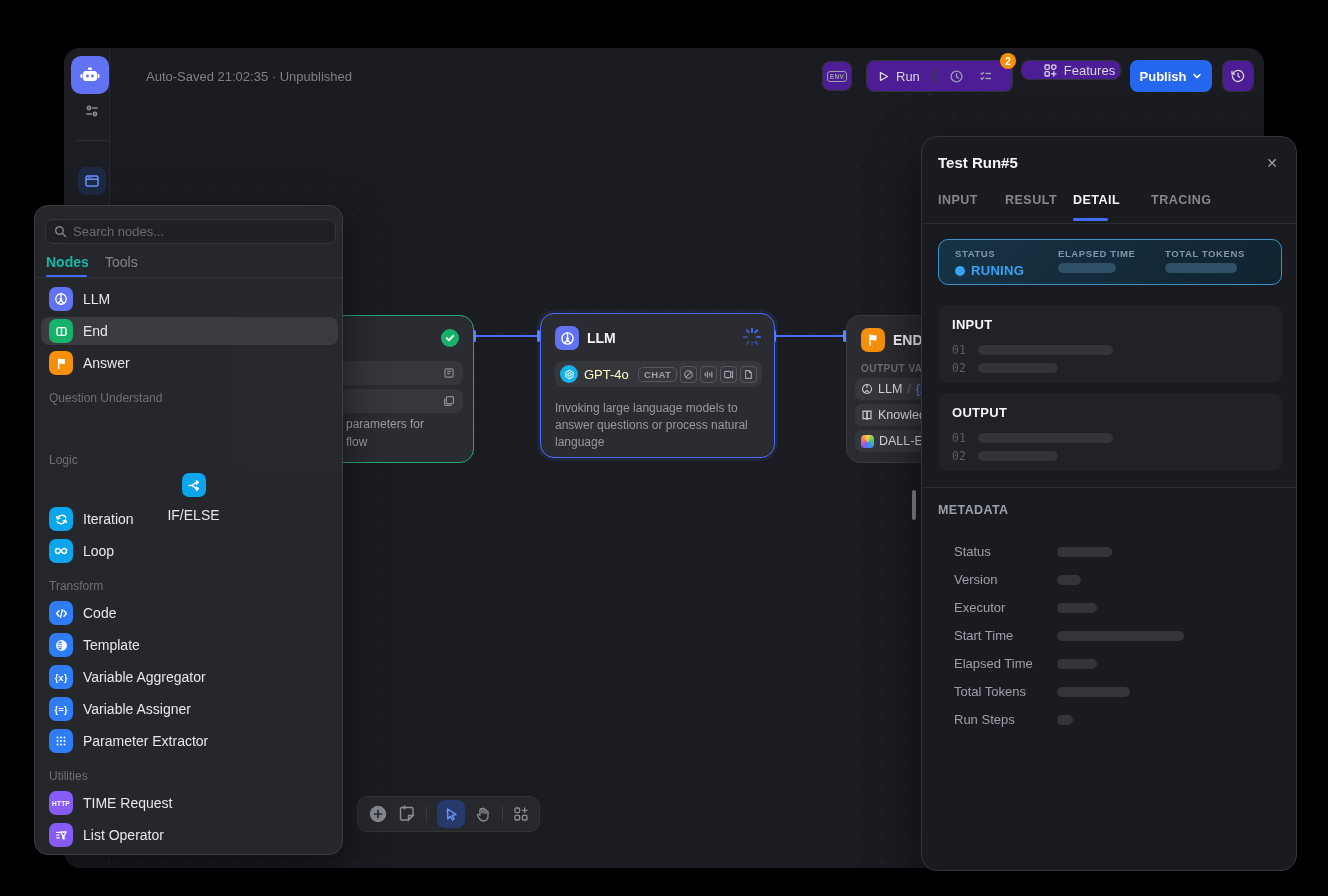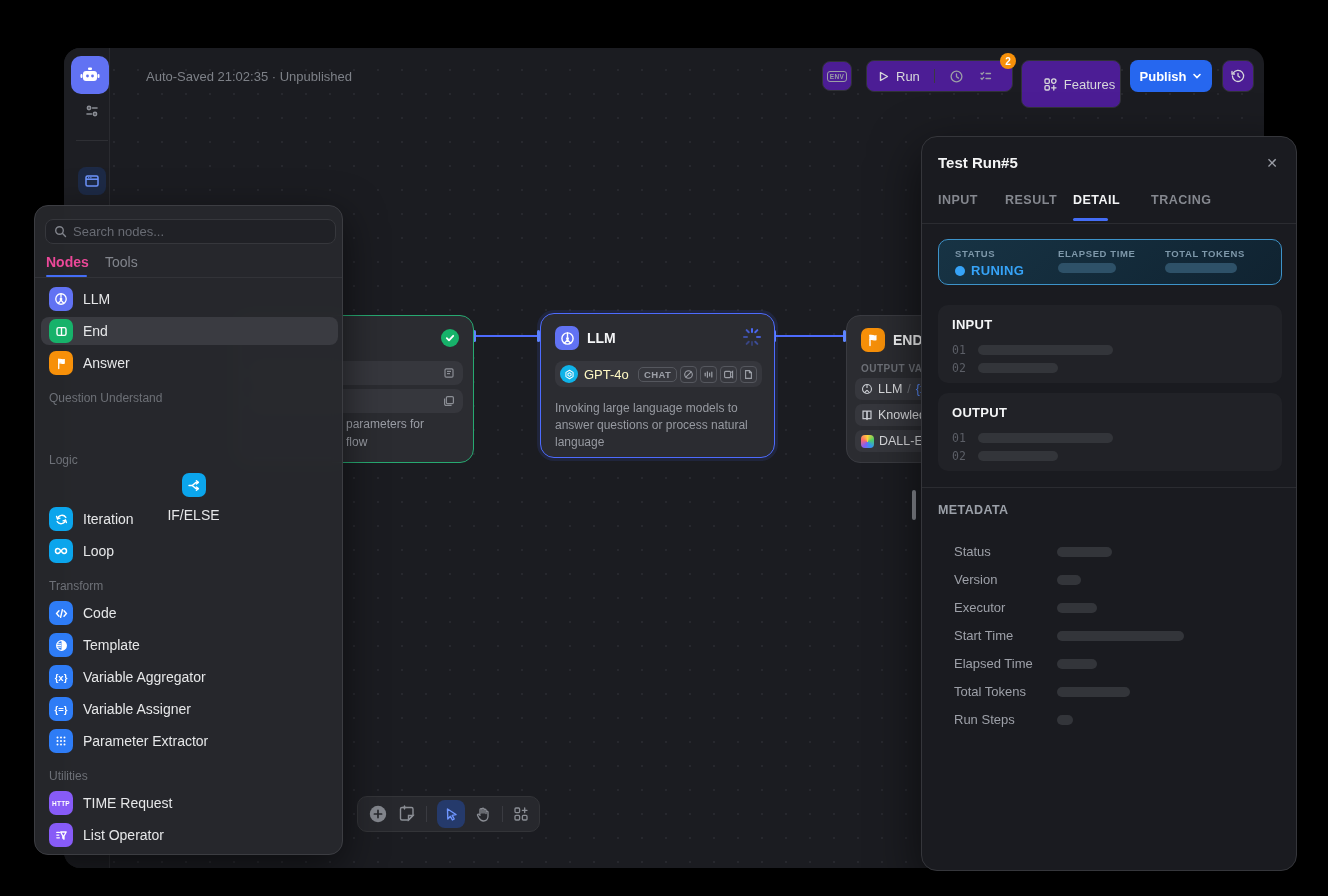--- a/index.html
+++ b/index.html
@@ -27,37 +27,37 @@
   .tbtn { position:absolute; background:#4c1d95; border:1px solid #313238; border-radius:8px;
     color:#d7d8db; display:flex; align-items:center; justify-content:center; gap:6px; font-size:13px; }
   .env-btn { left:822px; top:61px; width:30px; height:30px; }
   .env-chip { border:1.4px solid #9b9ea6; border-radius:3px; font-size:6.5px; font-weight:bold;
     color:#9b9ea6; padding:1px 2px; letter-spacing:.3px; }
   .run-group { left:866px; top:60px; width:147px; height:32px; padding:0 10px; justify-content:flex-start; }
   .vdiv { width:1px; height:14px; background:#3a3b41; margin:0 8px; }
   .badge { position:absolute; left:1000px; top:53px; width:16px; height:16px; border-radius:50%;
     background:#f79009; color:#fff; font-size:10px; font-weight:bold; display:flex;
     align-items:center; justify-content:center; z-index:6; }
-  .features-btn { left:1021px; top:60px; width:100px; height:48px;padding-left:16px; }
+  .features-btn { left:1021px; top:60px; width:100px; height:20px;padding-left:16px; }
   .publish-btn { left:1130px; top:60px; width:82px; height:32px; background:#2667ef; border:none;
     color:#fff; font-weight:bold; border-radius:8px; }
   .history-btn { left:1222px; top:60px; width:32px; height:32px; }
   .icon { display:inline-flex; align-items:center; justify-content:center; }
 
   
   .node-panel { position:absolute; left:34px; top:205px; width:309px; height:650px;
     background:rgba(39,40,45,.94); backdrop-filter:blur(6px); border:1px solid #3c3d42;
     border-radius:14px; box-shadow:0 12px 40px rgba(0,0,0,.55); z-index:5; }
   .search-box { position:absolute; left:10px; top:13px; width:291px; height:25px; background:#202126;
     border:1px solid #36373c; border-radius:8px; display:flex; align-items:center; padding:0 8px; gap:6px; }
   .search-box input { flex:1; background:transparent; border:none; outline:none; color:#cfd1d5;
     font-size:13px; font-family:"Liberation Sans", sans-serif; }
   .search-box input::placeholder { color:#686b73; }
   .np-tab { position:absolute; font-size:14px; }
-  .np-tab.active { color:#ec4899; font-weight:bold;text-align:right; }
+  .np-tab.active { color:#14b8a6; font-weight:bold;text-align:right; }
   .np-tab.idle { color:#82858d; }
   .np-underline { position:absolute; left:11px; top:69px; width:41px; height:2px; background:#446df6; border-radius:2px; }
   .np-divider { position:absolute; left:0; top:71px; width:100%; height:1px; background:#323338; }
   .np-item { position:absolute; left:6px; width:297px; height:28px; display:flex; align-items:center;
     gap:10px; padding-left:8px; border-radius:8px; color:#e6e7e9; font-size:14px; }
   .np-item.hover { background:#3a3b41; }
   .np-ic { width:24px; height:24px; border-radius:7px; display:flex; align-items:center;
     justify-content:center; color:#fff; flex:none; font-weight:bold; }
   .np-group { position:absolute; left:14px; font-size:12px; color:#6d7077; }
 

